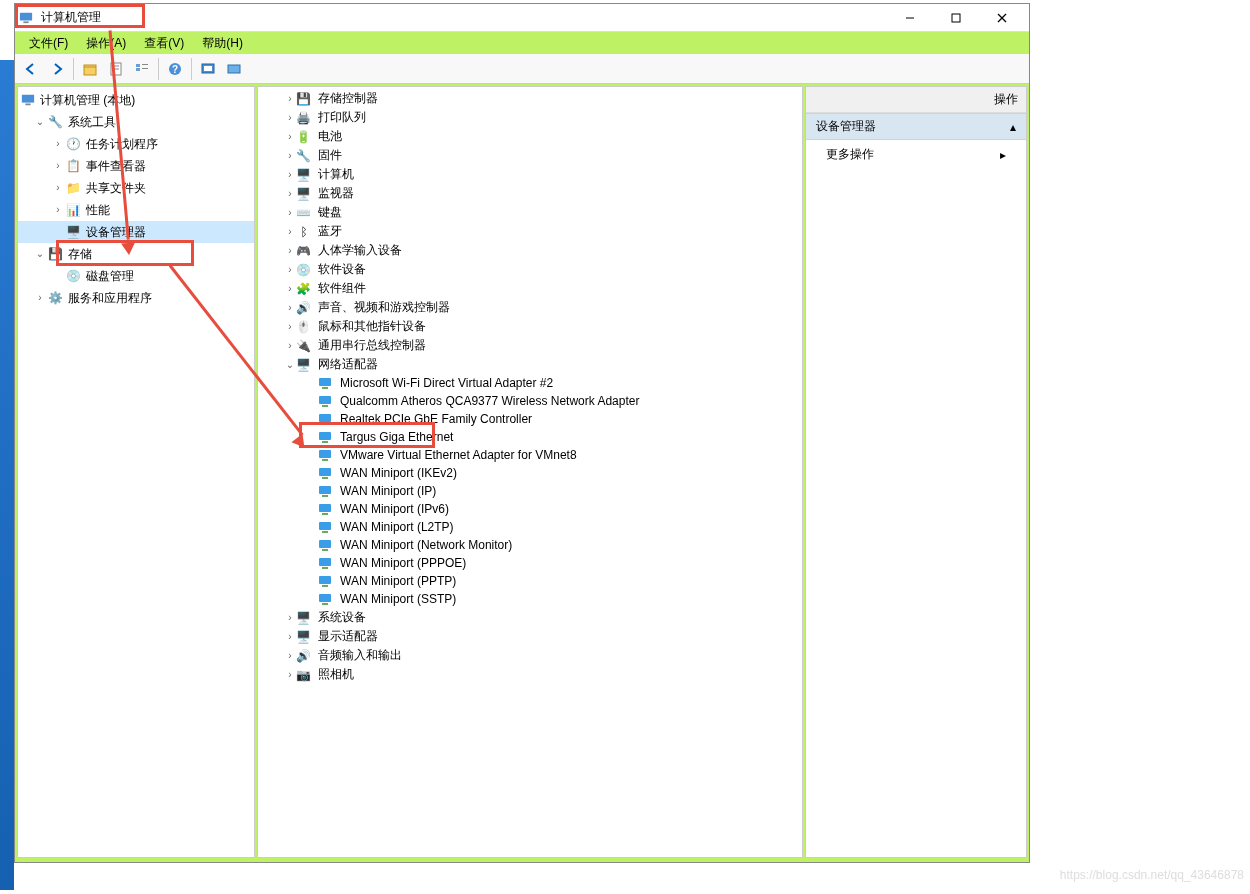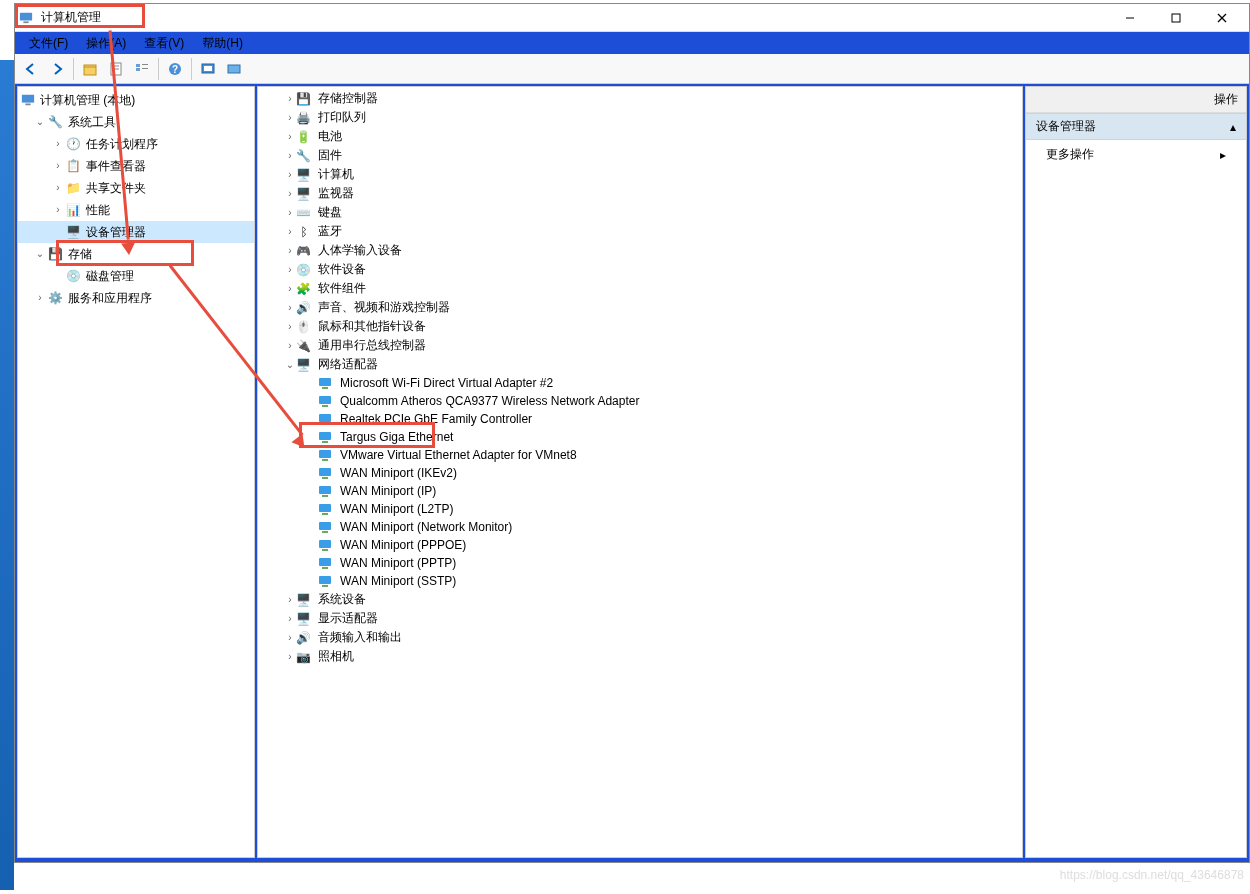--- a/index.html
+++ b/index.html
@@ -1,18 +1,18 @@
 <!DOCTYPE html>
 <html><head>
   <meta charset="utf-8">
   <style>
     * { box-sizing: border-box; margin: 0; padding: 0; }
     body { font-family: "Microsoft YaHei", "Segoe UI", sans-serif; font-size: 12px; background: #fff; width: 1250px; height: 894px; overflow: hidden; position: relative; }
     
-    .window { width: 1236px; height: 860px; border: 1px solid #888; background: #1d4ed8; position: absolute; left: 14px; top: 3px; }
+    .window { width: 1016px; height: 860px; border: 1px solid #888; background: #bef264; position: absolute; left: 14px; top: 3px; }
     
     .titlebar { height: 28px; display: flex; align-items: center; padding: 0 4px; background: #fff; border-bottom: 1px solid #ddd; }
     .titlebar-icon { width: 16px; height: 16px; margin-right: 6px; }
     .title-text { font-size: 12px; color: #000; }
     .win-controls { margin-left: auto; display: flex; }
     .win-btn { width: 46px; height: 28px; display: flex; align-items: center; justify-content: center; cursor: pointer; }
     
     .menubar { height: 22px; display: flex; align-items: center; padding: 0 6px; gap: 2px; }
     .menubar-item { padding: 2px 8px; cursor: pointer; font-size: 12px; }
     
@@ -362,20 +362,29 @@
           </span>
           <span>WAN Miniport (IP)</span>
         </div>
         <div class="dev-item dev-indent-1">
           <span class="dev-icon">
             <svg width="16" height="16">
               <rect x="1" y="3" width="12" height="8" fill="#3a9de8" rx="1"></rect>
               <rect x="4" y="12" width="6" height="2" fill="#6a6"></rect>
             </svg>
           </span>
+          <span>WAN Miniport (IPv6)</span>
+        </div>
+        <div class="dev-item dev-indent-1">
+          <span class="dev-icon">
+            <svg width="16" height="16">
+              <rect x="1" y="3" width="12" height="8" fill="#3a9de8" rx="1"></rect>
+              <rect x="4" y="12" width="6" height="2" fill="#6a6"></rect>
+            </svg>
+          </span>
           <span>WAN Miniport (L2TP)</span>
         </div>
         <div class="dev-item dev-indent-1">
           <span class="dev-icon">
             <svg width="16" height="16">
               <rect x="1" y="3" width="12" height="8" fill="#3a9de8" rx="1"></rect>
               <rect x="4" y="12" width="6" height="2" fill="#6a6"></rect>
             </svg>
           </span>
           <span>WAN Miniport (Network Monitor)</span>

